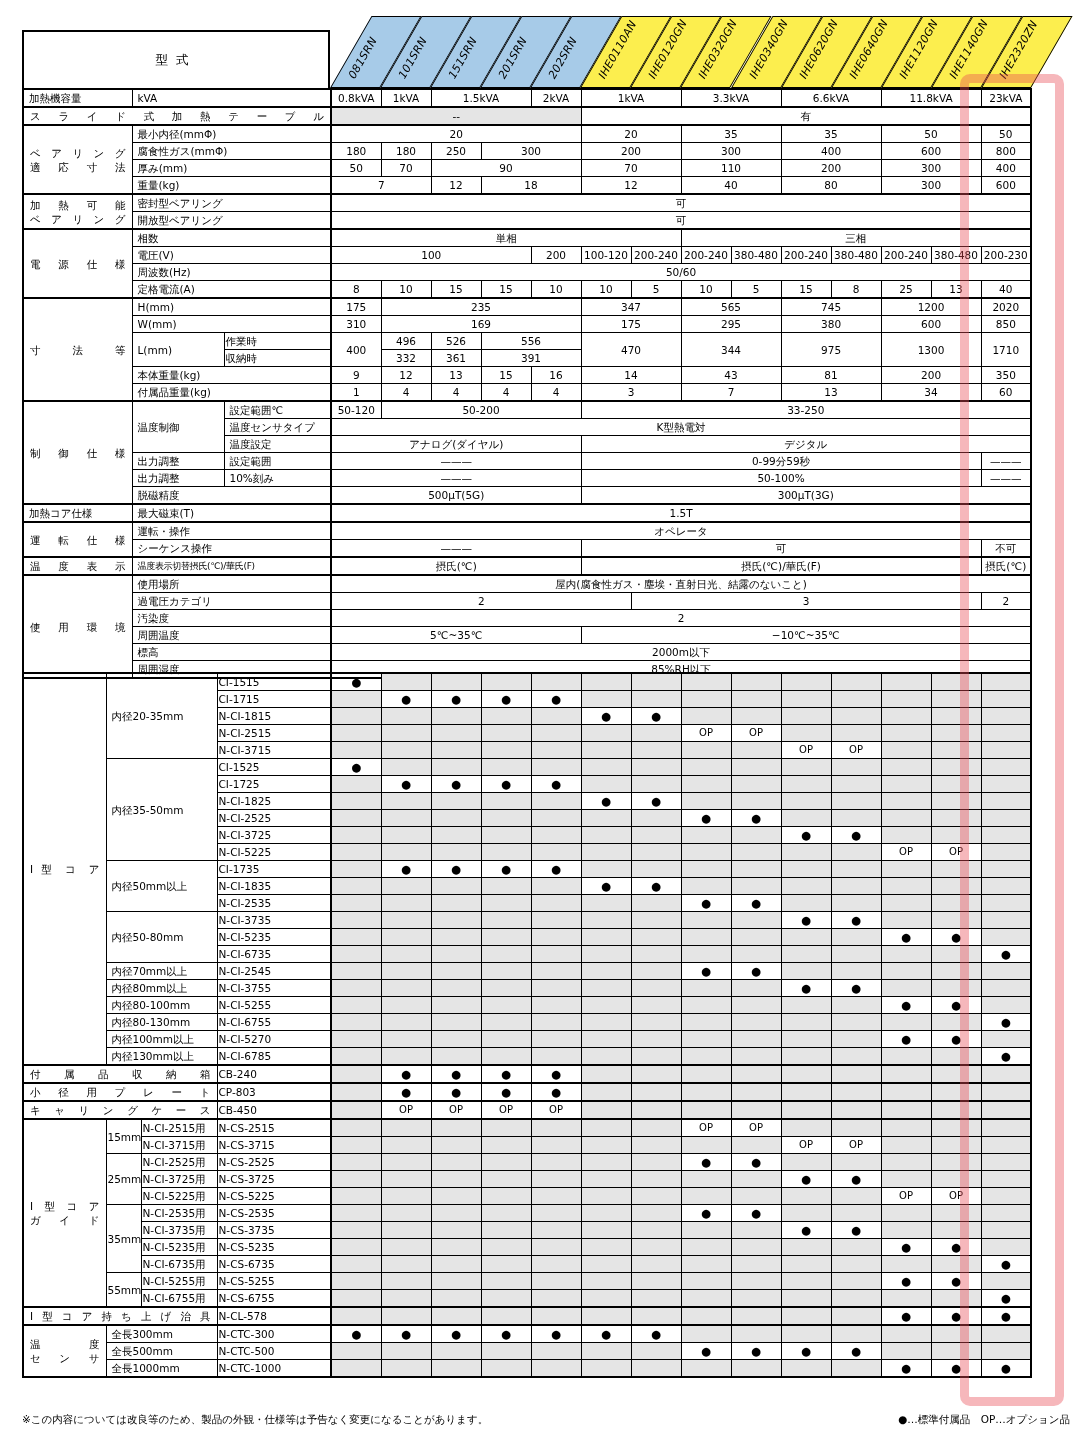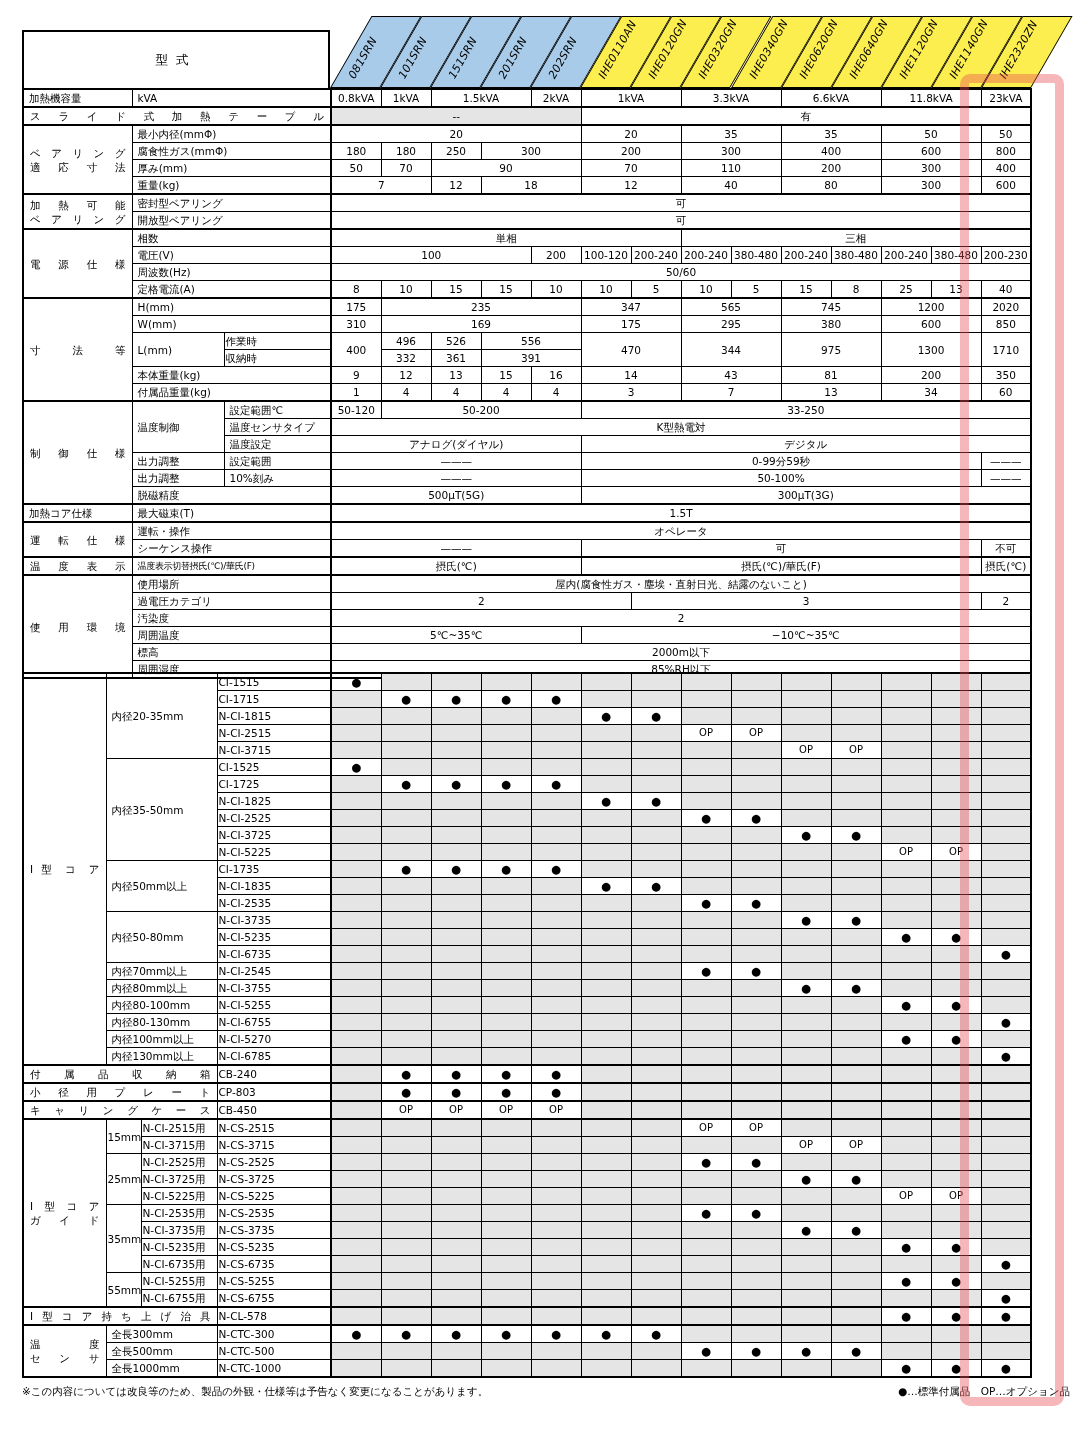--- a/index.html
+++ b/index.html
@@ -27,21 +27,21 @@
   tr.sec td{border-top:2px solid #000;}
   td.g{background:#e5e5e5;}
   td.sm{font-size:9px;letter-spacing:-.3px;white-space:nowrap;}
   td.mk{font-size:11.5px;}
   td.op{font-size:10px;}
   
   #hl{position:absolute;left:960px;top:74px;width:86px;height:1314px;
       border:9px solid rgba(233,75,85,.40);border-radius:10px;z-index:9;pointer-events:none;}
   
   #foot{position:absolute;left:22px;top:1384px;width:1048px;font-size:10.5px;line-height:15px;}
-  #foot .l1{display:flex;justify-content:space-between;}
+  #foot .l1{display:flex;justify-content:space-between;margin-top:28px;}
   #foot .ind{padding-left:14px;}
 </style>
 </head>
 <body>
 
 <div id="page">
 
   <div id="hdrband">
     <div id="modelbox">
       <span>型式</span>

